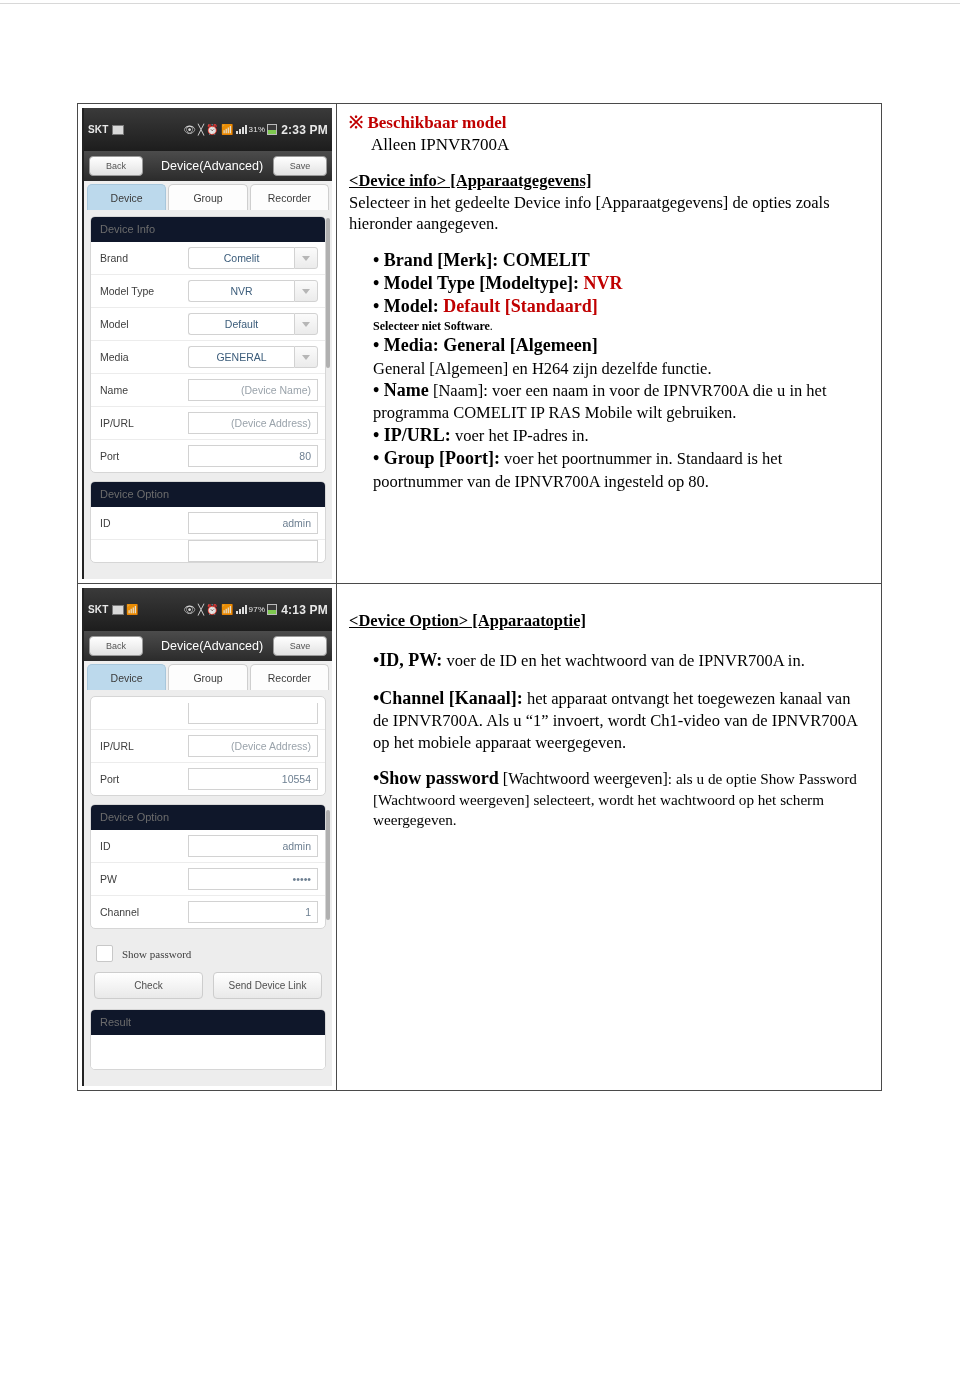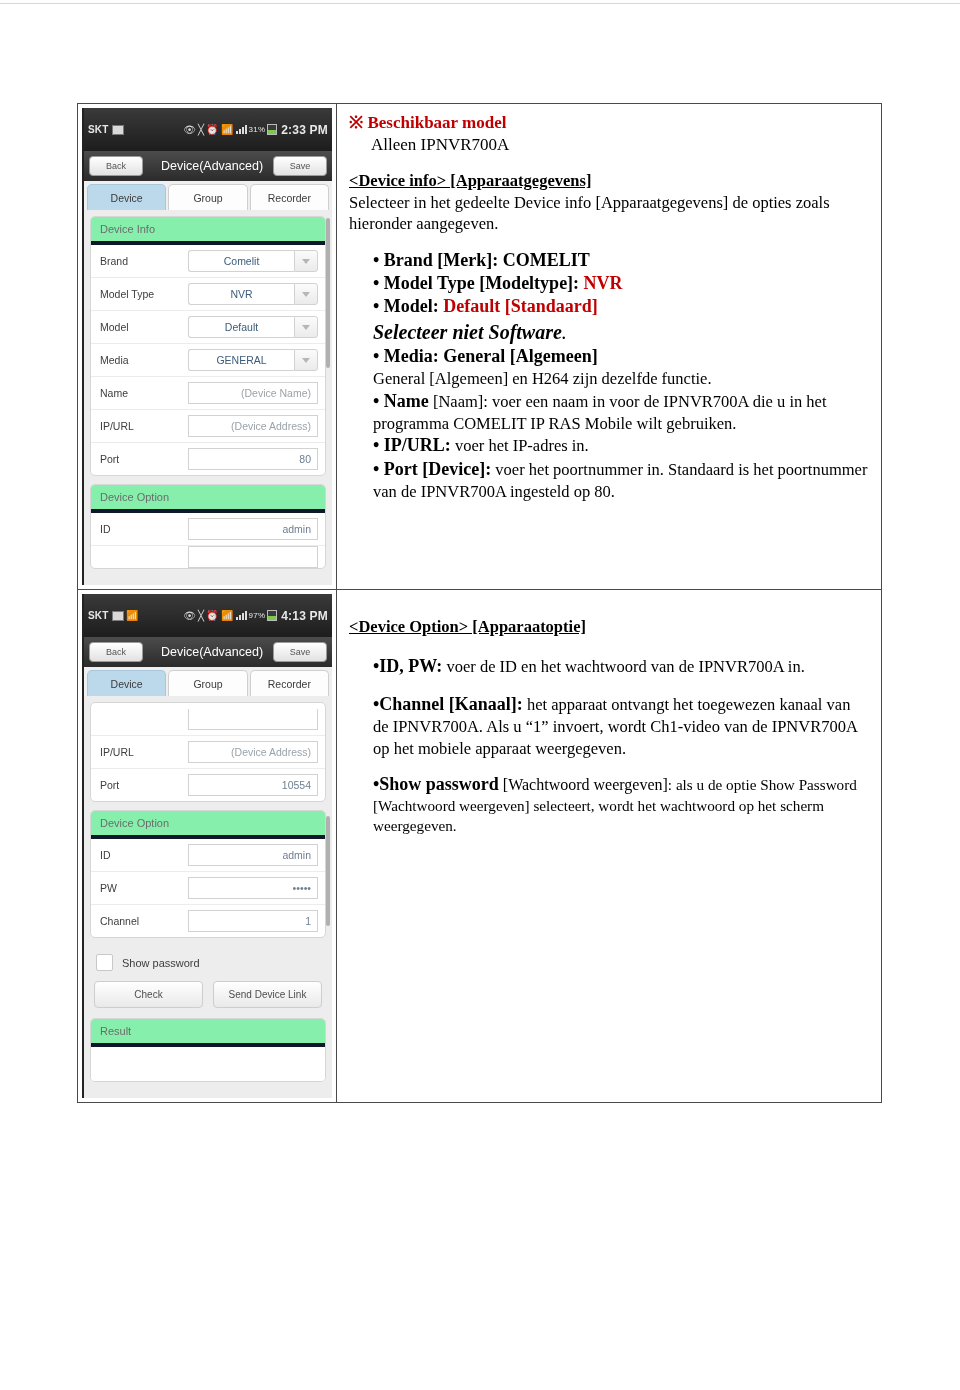--- a/index.html
+++ b/index.html
@@ -140,24 +140,24 @@
     width: 4px; border-radius: 2px; background: #b0b0b0;
   }
   .card {
     background: #ffffff;
     border: 1px solid #d6d6d6;
     border-radius: 5px;
     overflow: hidden;
     margin-bottom: 8px;
   }
   .card-head {
-    background: #86efac;
+    background: #0f172a;
     font-size: 11px; color: #6c6c6c;
     padding: 6px 9px;
-    border-bottom: 4px solid #0f172a;
+    border-bottom: 1px solid #0f172a;
   }
   .row {
     display: flex; align-items: center;
     padding: 5px 7px;
     border-bottom: 1px solid #ececec;
     min-height: 22px;
   }
   .row:last-child { border-bottom: none; }
   .row-label { font-size: 10.5px; color: #3d3d3d; flex: 0 0 88px; padding-left: 2px; }
   .field {
@@ -186,21 +186,21 @@
   .caret {
     width: 0; height: 0;
     border-left: 4px solid transparent;
     border-right: 4px solid transparent;
     border-top: 5px solid #b6b6b6;
   }
   .row.partial { height: 7px; padding-top: 0; padding-bottom: 0; overflow: hidden; }
   .top-partial { height: 8px; overflow: hidden; }
   .top-partial .field { border-top: none; }
 
-  .checkrow { display: flex; align-items: center; gap: 9px; padding: 8px 4px 6px 6px; }
+  .checkrow { display: flex; align-items: center; gap: 9px; padding: 8px 4px 6px 6px; font-family: Liberation Serif, serif; }
   .checkbox {
     width: 15px; height: 15px;
     background: #fff; border: 1px solid #c8c8c8; border-radius: 2px;
   }
   .checklabel { font-size: 11px; color: #3d3d3d; }
   .btnrow { display: flex; gap: 10px; padding: 4px 4px 10px 4px; }
   .gbtn {
     flex: 1;
     background: linear-gradient(#ffffff, #e9e9e9);
     border: 1px solid #cdcdcd;
@@ -350,38 +350,38 @@
           <div class="big-b ln">• Brand [Merk]: COMELIT</div>
 
           <div class="big-b ln">
             <span>• Model Type [Modeltype]: </span><span class="red">NVR</span>
           </div>
 
           <div class="big-b ln">
             <span>• Model: </span><span class="red">Default [Standaard]</span>
           </div>
 
-          <div class="ln" style="font-size:20px;font-style:italic;">
+          <div class="ln" style="font-size:12px;">
             <span class="b">Selecteer niet Software</span><span>.</span>
           </div>
 
           <div class="big-b ln">• Media: General [Algemeen]</div>
 
           <div class="body-16 ln">General [Algemeen] en H264 zijn dezelfde functie.</div>
 
           <div class="ln" style="font-size:16.5px;">
             <span class="big-b">• Name</span><span> [Naam]: voer een naam in voor de IPNVR700A die u in het programma COMELIT IP RAS Mobile wilt gebruiken.</span>
           </div>
 
           <div class="ln" style="font-size:16.5px;">
             <span class="big-b">• IP/URL:</span><span> voer het IP-adres in.</span>
           </div>
 
           <div class="ln" style="font-size:16.5px;">
-            <span class="big-b">• Port [Device]:</span><span> voer het poortnummer in. Standaard is het poortnummer van de IPNVR700A ingesteld op 80.</span>
+            <span class="big-b">• Group [Poort]:</span><span> voer het poortnummer in. Standaard is het poortnummer van de IPNVR700A ingesteld op 80.</span>
           </div>
         </div>
       </div>
     </td>
   </tr>
 
   <tr>
 
     <td class="col-shot">
       <div class="phone">

